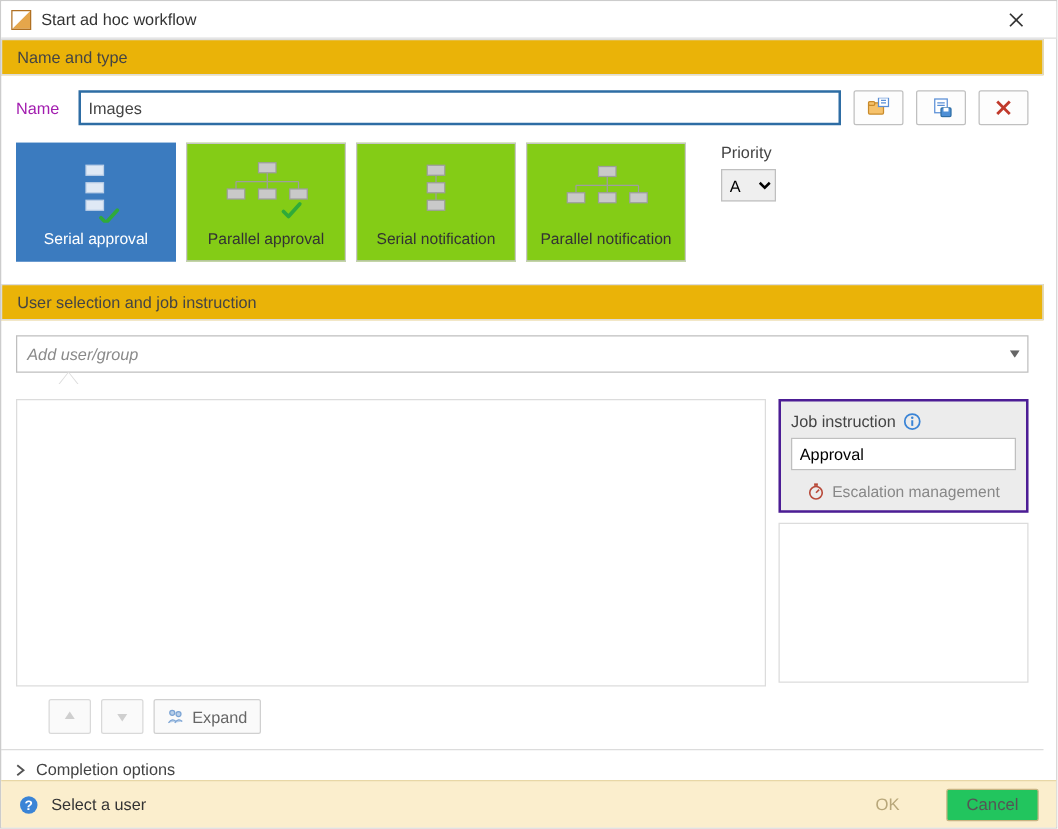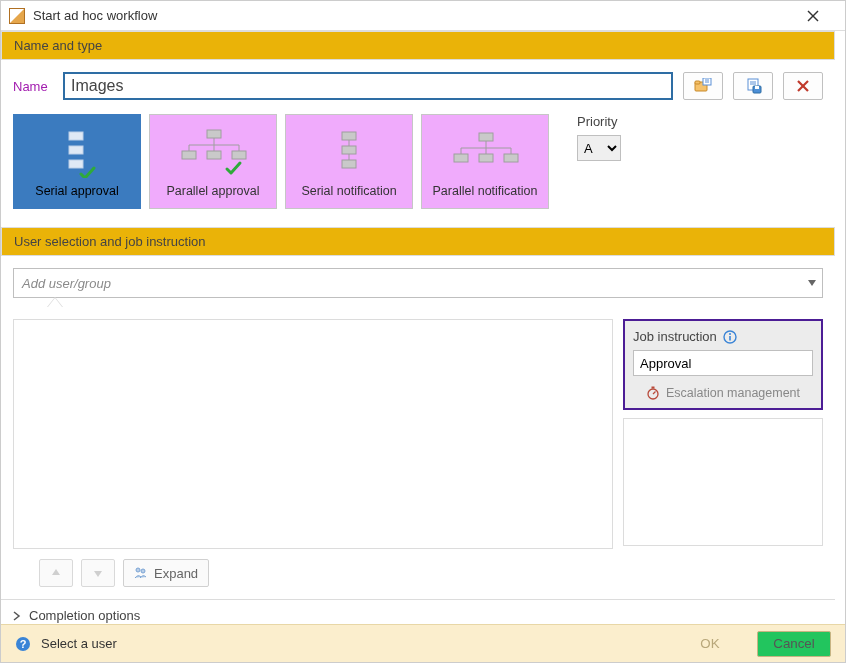--- a/index.html
+++ b/index.html
@@ -8,25 +8,25 @@
   .titlebar { height: 30px; display: flex; align-items: center; padding: 0 8px; border-bottom: 1px solid #ddd; background: #fff; }
   .titlebar .app-icon { width: 16px; height: 16px; margin-right: 8px; border: 1px solid #b07022; background: linear-gradient(135deg,#fff 0 48%,#e5a64b 52% 100%); }
   .titlebar .title { flex: 1; font-size: 13px; color: #333; }
   .titlebar .close { width: 30px; text-align: center; font-size: 15px; color: #333; cursor: pointer; }
   .body-scroll { flex: 1; overflow-y: auto; padding: 0 10px 0 0; }
   .body-inner { padding: 0 0 0 0; }
   .section-header { background: #eab308; border: 1px solid #dcdcdc; padding: 6px 12px; font-size: 13px; color: #444; }
   .section-pad { padding: 12px 12px 18px 12px; }
   .name-row { display: flex; align-items: center; gap: 10px; }
   .name-row label { width: 40px; color: #a21caf; }
-  .name-row input[type=text] { flex: 1; height: 28px; border: 2px solid #2e6da4; padding: 2px 6px; font-size: 16px; color: #444; outline: none; }
+  .name-row input[type=text] { flex: 1; height: 28px; border: 2px solid #2e6da4; padding: 2px 6px; font-size: 13px; color: #444; outline: none; }
   .icon-btn { width: 40px; height: 28px; border: 1px solid #c0c0c0; background: #fdfdfd; display: inline-flex; align-items: center; justify-content: center; cursor: pointer; border-radius: 2px; }
   .tile-row { display: flex; gap: 8px; margin-top: 14px; align-items: flex-start; }
-  .tile { width: 128px; height: 95px; border: 1px solid #c6c6c6; background: #f0abfc; display: flex; flex-direction: column; align-items: center; justify-content: flex-end; padding: 6px 4px 10px 4px; cursor: pointer; position: relative; }
-  .tile.selected { background: #3b7bbf; border-color: #3b7bbf; color: #000000; }
+  .tile { width: 128px; height: 95px; border: 1px solid #c6c6c6; background: #84cc16; display: flex; flex-direction: column; align-items: center; justify-content: flex-end; padding: 6px 4px 10px 4px; cursor: pointer; position: relative; }
+  .tile.selected { background: #3b7bbf; border-color: #3b7bbf; color: #ffffff; }
   .tile .tile-label { font-size: 12.5px; text-align: center; }
   .tile .tile-art { flex: 1; display: flex; align-items: center; justify-content: center; width: 100%; }
   .priority-col { display: flex; flex-direction: column; gap: 6px; margin-left: 20px; }
   .priority-col label { font-size: 13px; color: #444; }
   .priority-col select { width: 44px; height: 26px; border: 1px solid #bfbfbf; padding: 2px; font-size: 13px; }
   .adduser-row { margin: 0 12px 12px 12px; }
   .adduser { width: 100%; height: 30px; border: 1px solid #bfbfbf; display: flex; align-items: center; padding: 0 8px; color: #8a8a8a; font-style: italic; font-size: 13px; position: relative; background: #fff; }
   .adduser .dd { position: absolute; right: 6px; color: #666; font-style: normal; }
   .speech-tail { width: 0; height: 0; border-left: 8px solid transparent; border-right: 8px solid transparent; border-bottom: 10px solid #dcdcdc; margin-left: 34px; margin-top: -1px; position: relative; }
   .speech-tail::after { content: ""; position: absolute; top: 1px; left: -7px; border-left: 7px solid transparent; border-right: 7px solid transparent; border-bottom: 9px solid #fff; }

